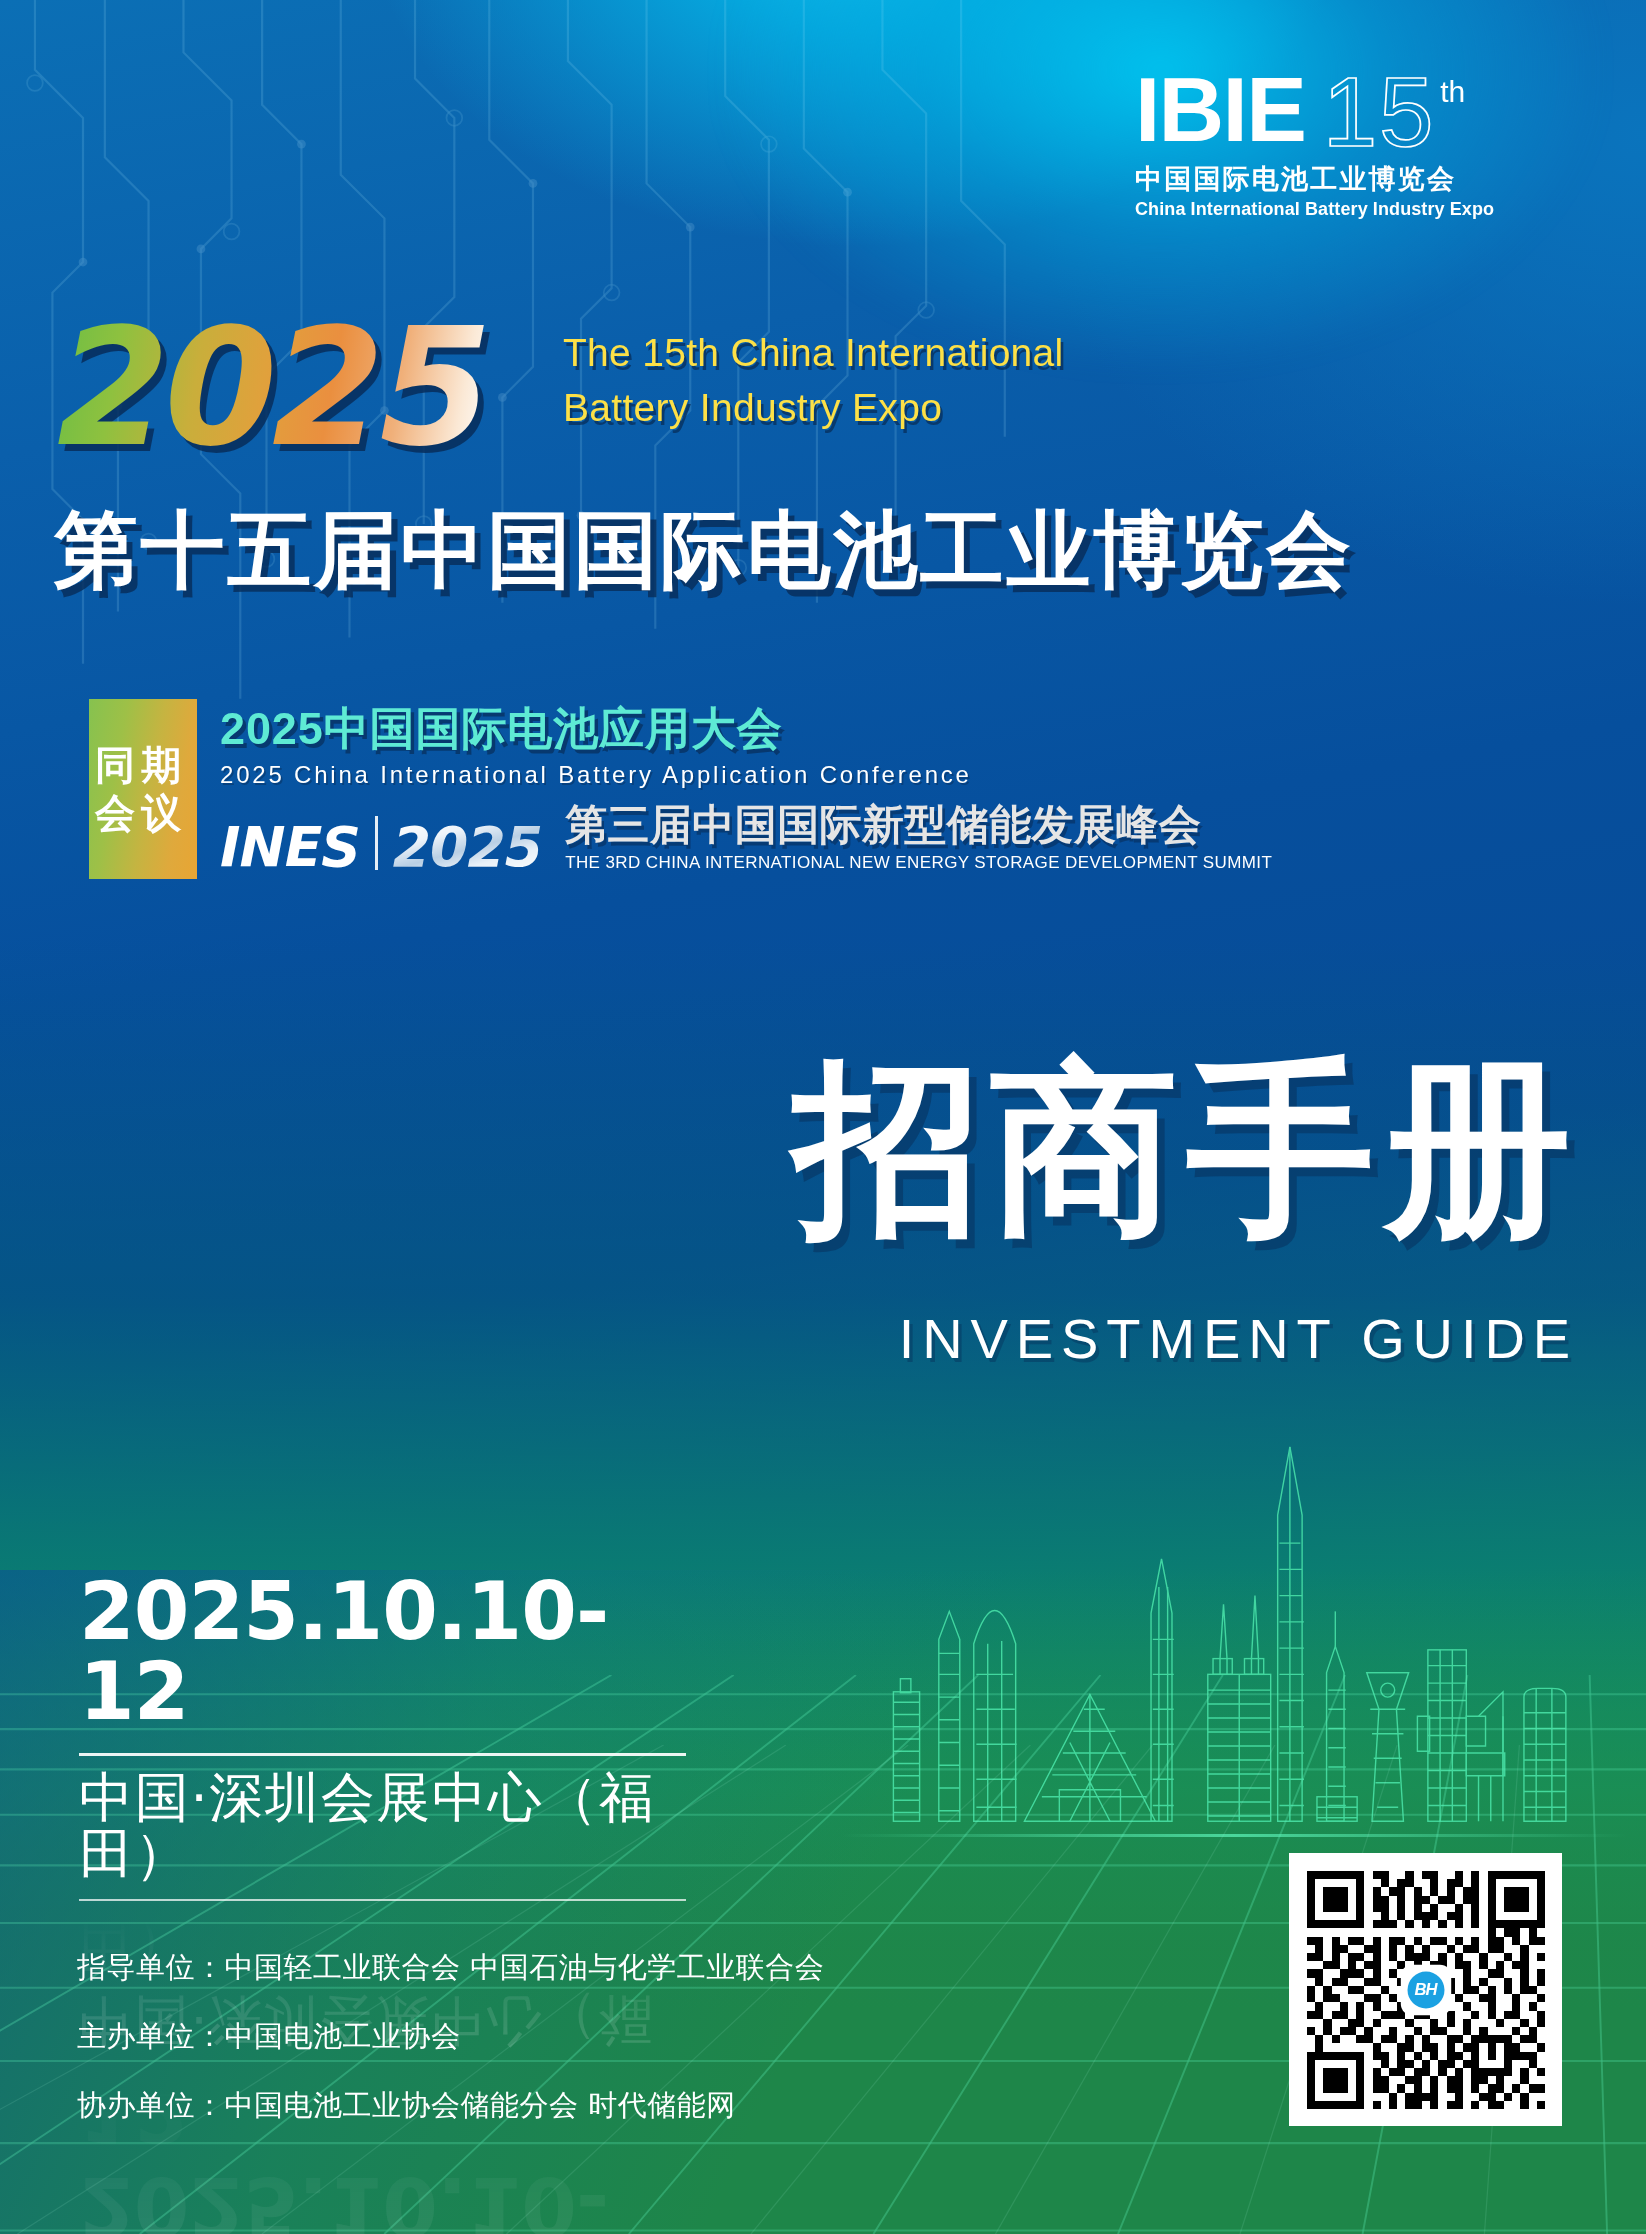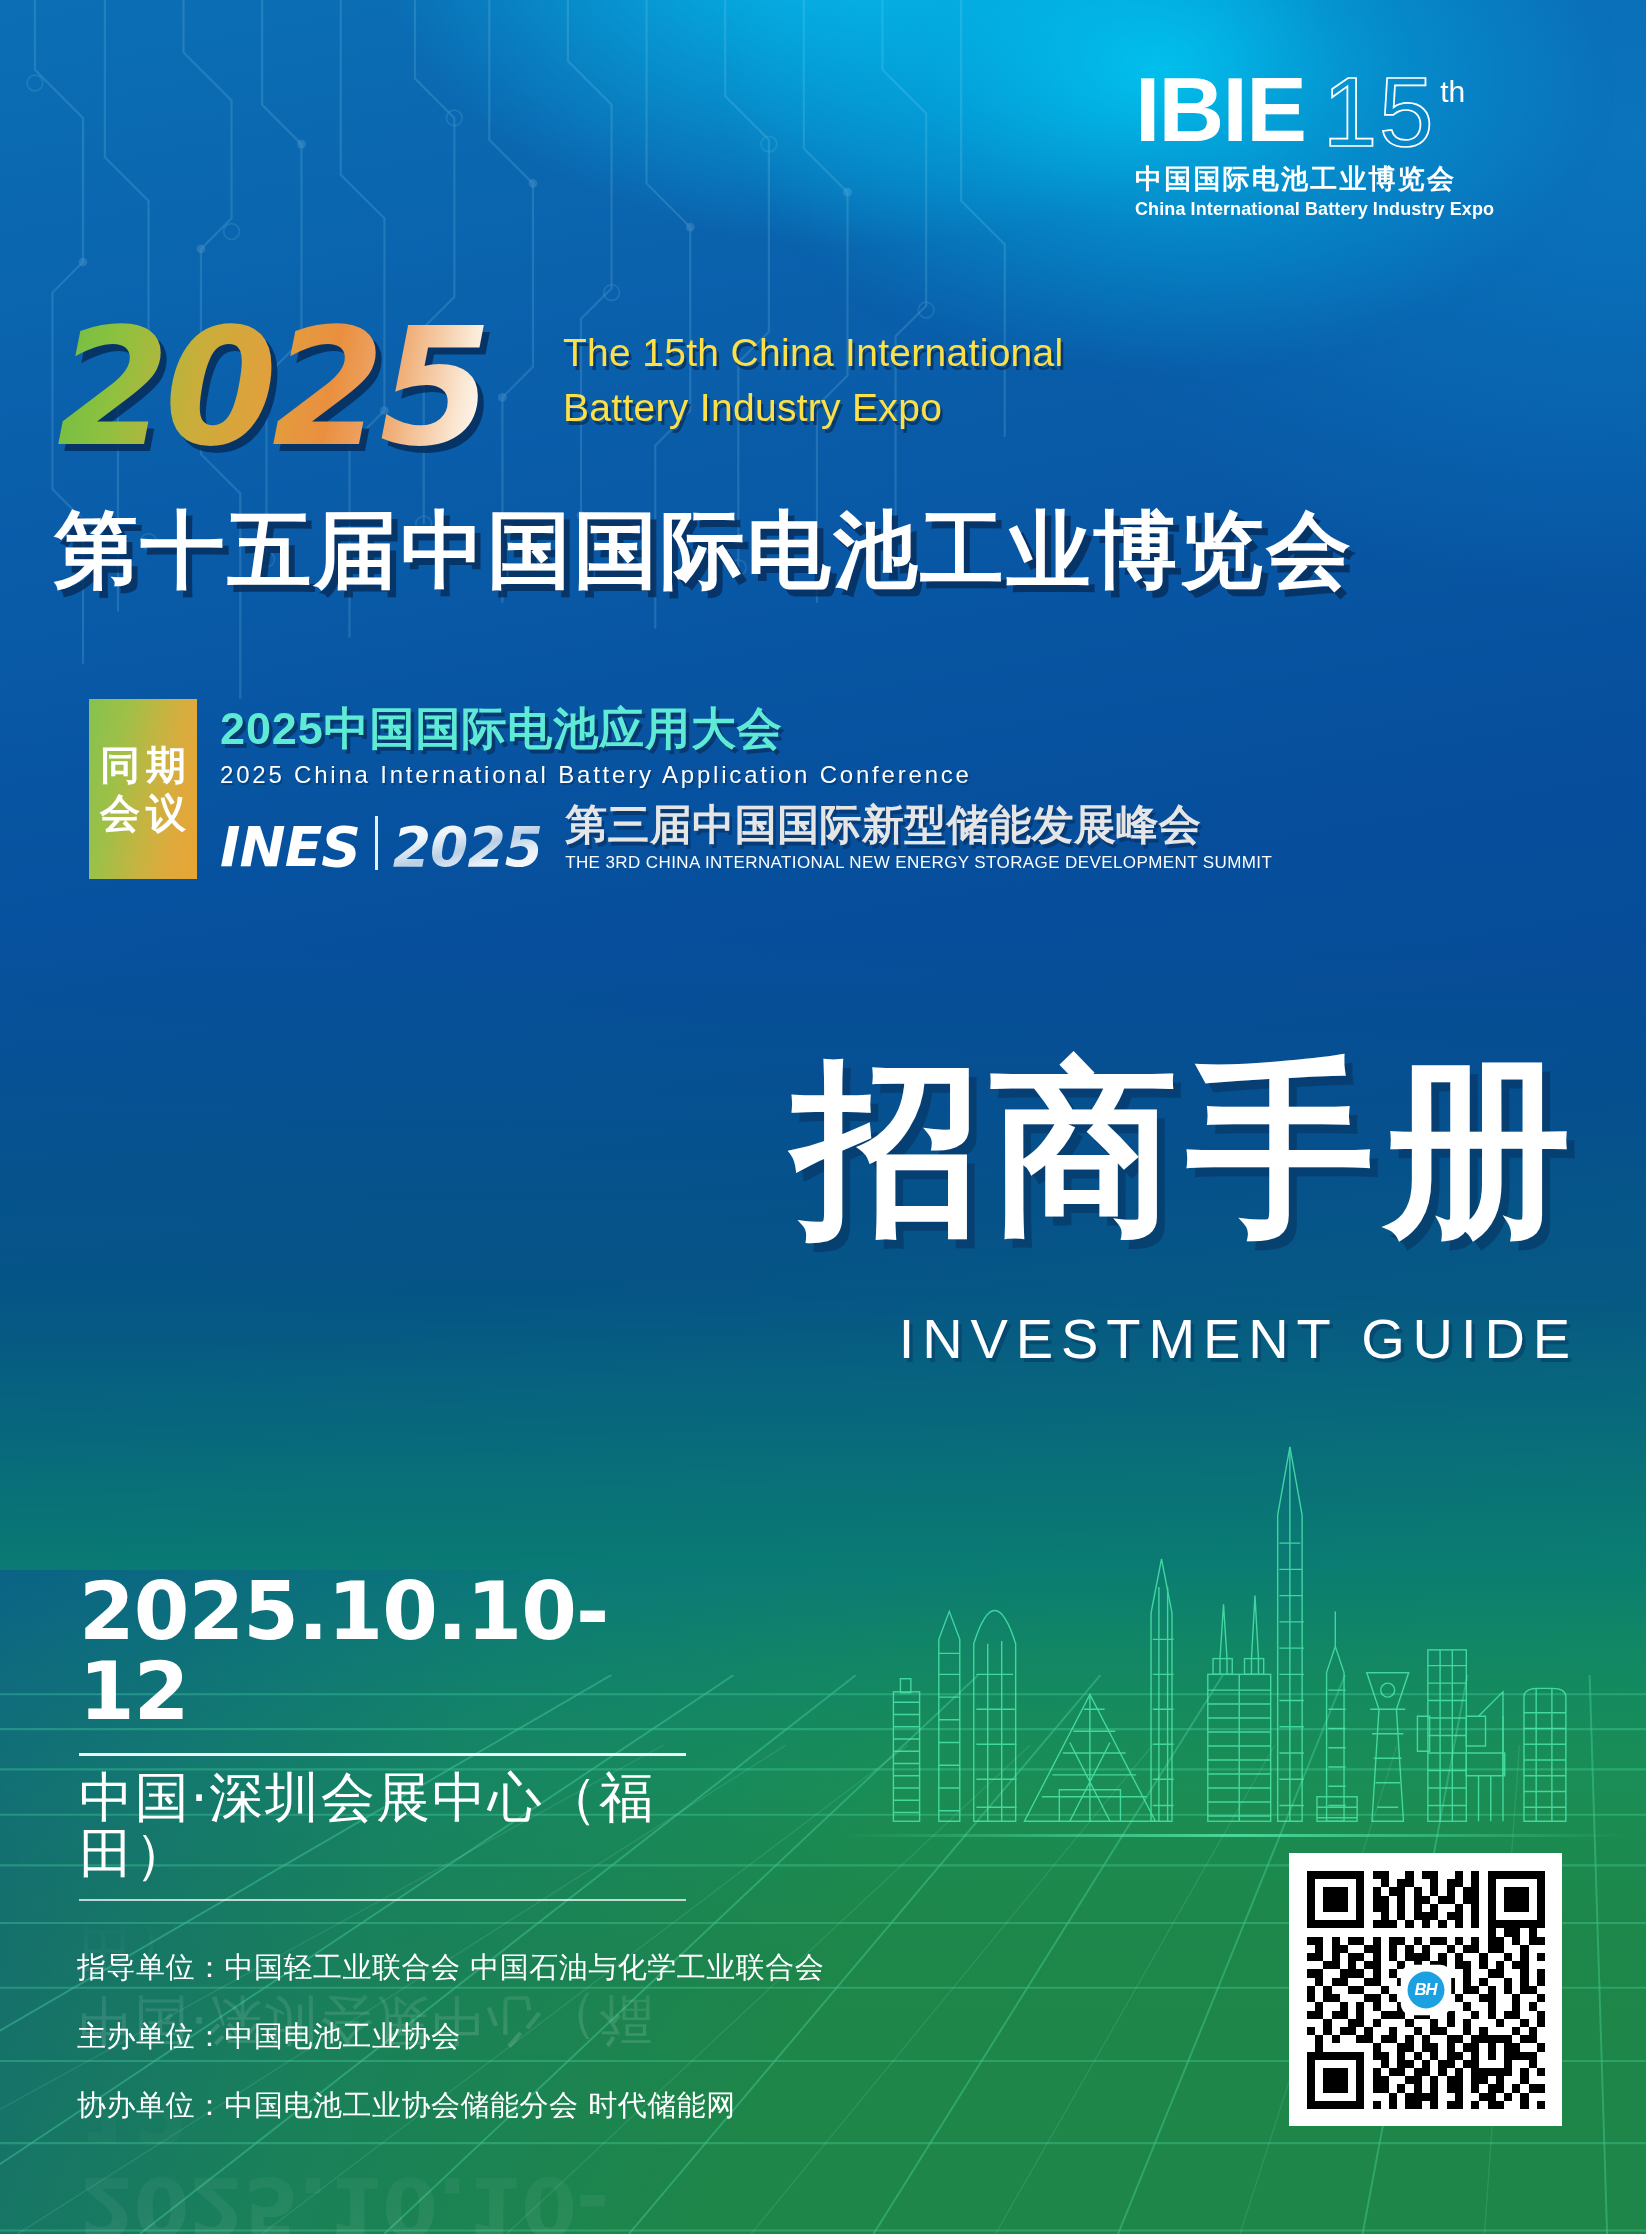--- a/index.html
+++ b/index.html
@@ -120,21 +120,21 @@
     white-space:nowrap;
     text-shadow:6.1px 7px 0 rgba(7,45,90,.82);
     font-family:"DejaVu Sans","Liberation Sans",sans-serif;
   }
 
   
   .conf-wrap{position:absolute;left:89px;top:699px;display:flex;align-items:stretch;}
   .conf-badge{
     width:108px;min-height:180px;
     background:linear-gradient(100deg,#86c24f 0%,#9ec047 28%,#c5b441 55%,#dfa93c 78%,#e8a534 100%);
-    display:flex;flex-direction:column;align-items:center;justify-content:center;
+    display:flex;flex-direction:column;align-items:flex-start;justify-content:center;
     gap:8.7px;
   }
   .conf-badge span{
     color:#ffffff;font-weight:bold;font-size:40px;letter-spacing:6.1px;
     text-indent:6.1px;line-height:1;
     font-family:"DejaVu Sans","Liberation Sans",sans-serif;
   }
   .conf-right{margin-left:23px;display:flex;flex-direction:column;justify-content:center;}
   .conf-cn1{
     color:#5eead4;font-weight:bold;font-size:45px;letter-spacing:0.9px;line-height:1.06;

